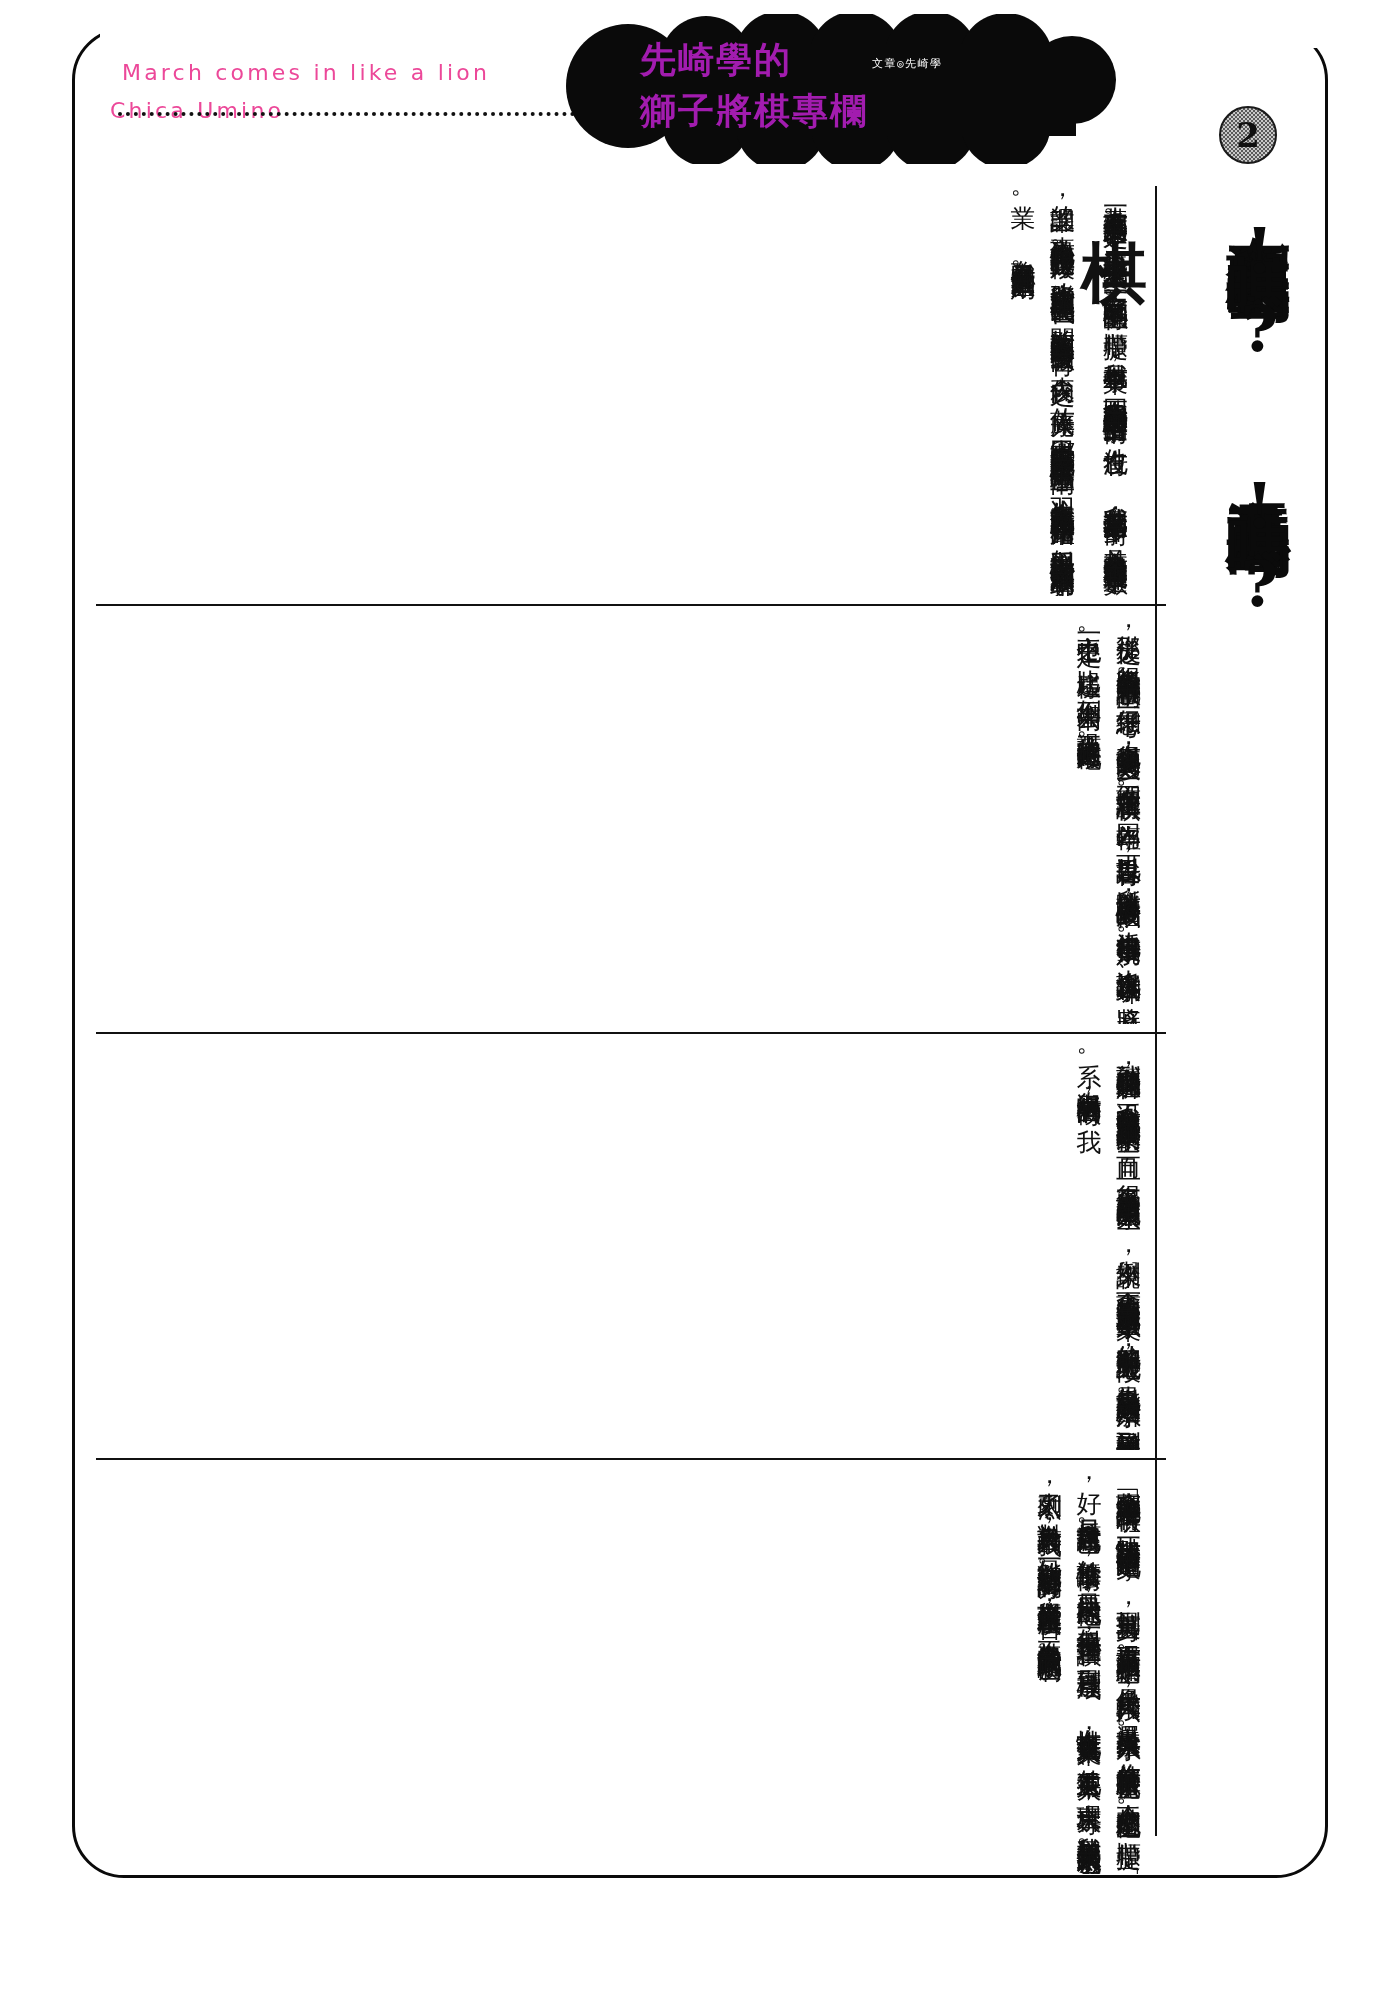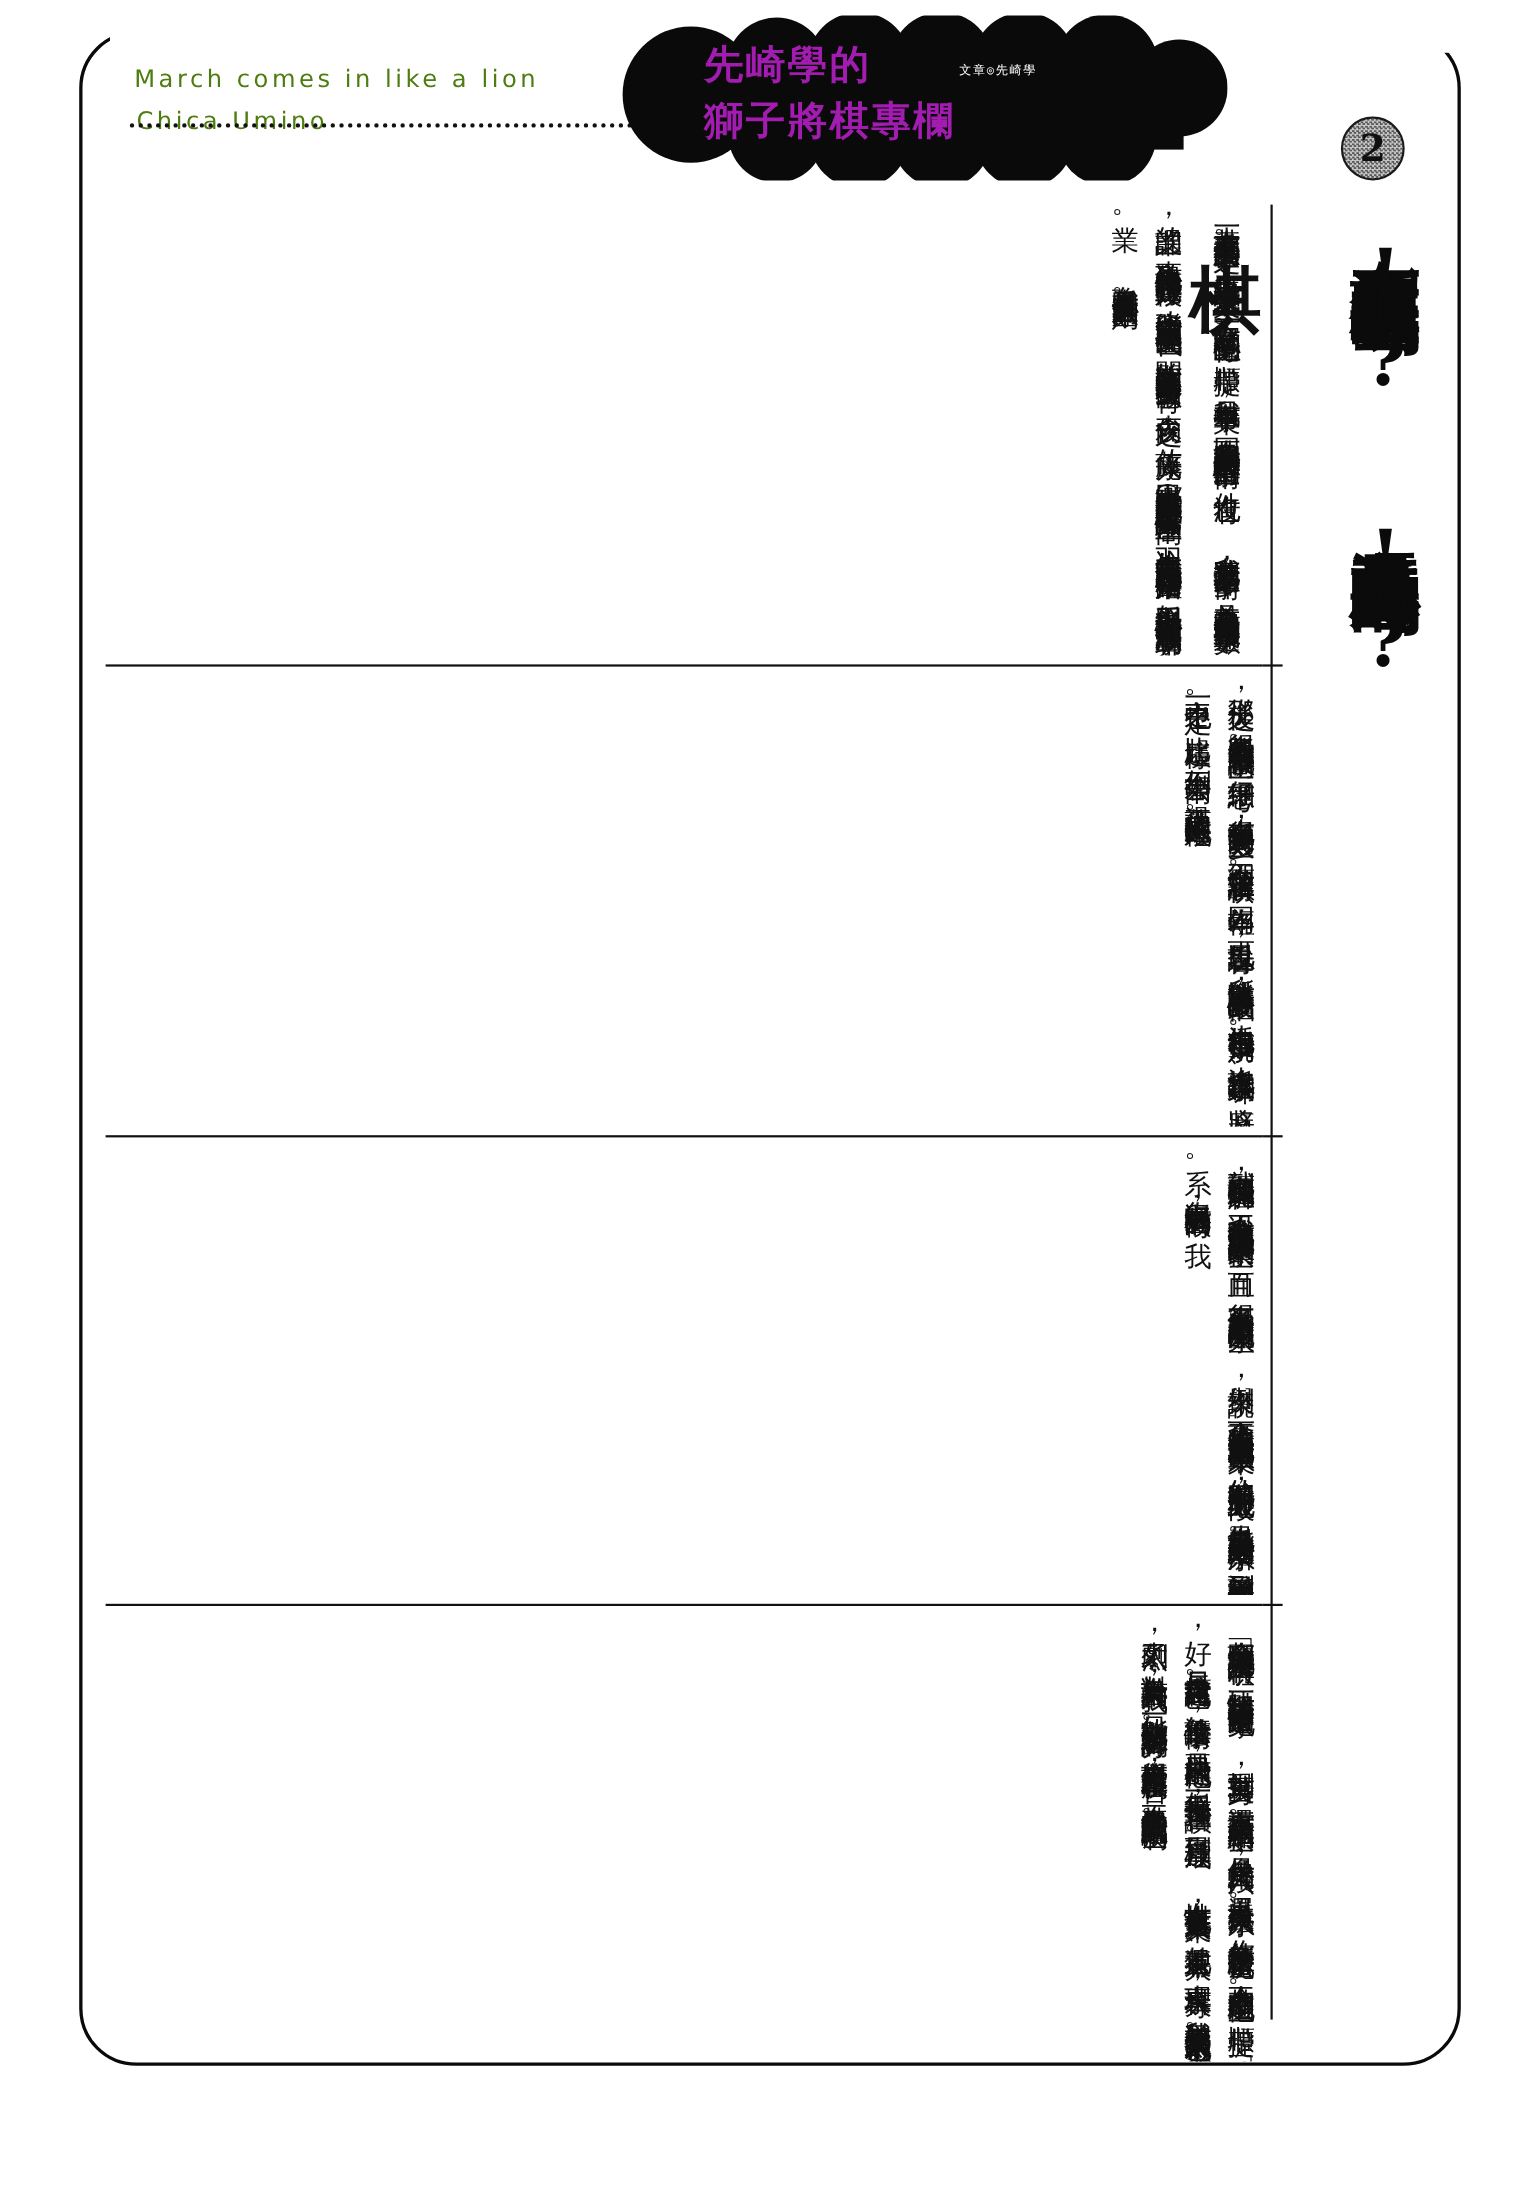--- a/index.html
+++ b/index.html
@@ -36,25 +36,25 @@
   
   .hdr-left {
     position: absolute;
     left: 108px; top: 60px;
     width: 620px; height: 110px;
   }
   .romaji {
     font-family: "DejaVu Sans", "Liberation Sans", sans-serif;
     font-size: 22px;
     letter-spacing: 3.2px;
-    color: #4d7c0f;
+    color: #ec4899;
     white-space: nowrap;
   }
   .romaji .r1 { display:block; margin-left: 14px; }
-  .romaji .r2 { display:block; margin-left: 16px; margin-top: 13px; }
+  .romaji .r2 { display:block; margin-left: 2px; margin-top: 13px; }
   .dotline {
     position: absolute;
     left: 10px; top: 52px;
     width: 600px; height: 0;
     border-top: 4px dotted #111;
   }
 
   
   .cloud {
     position: absolute;

